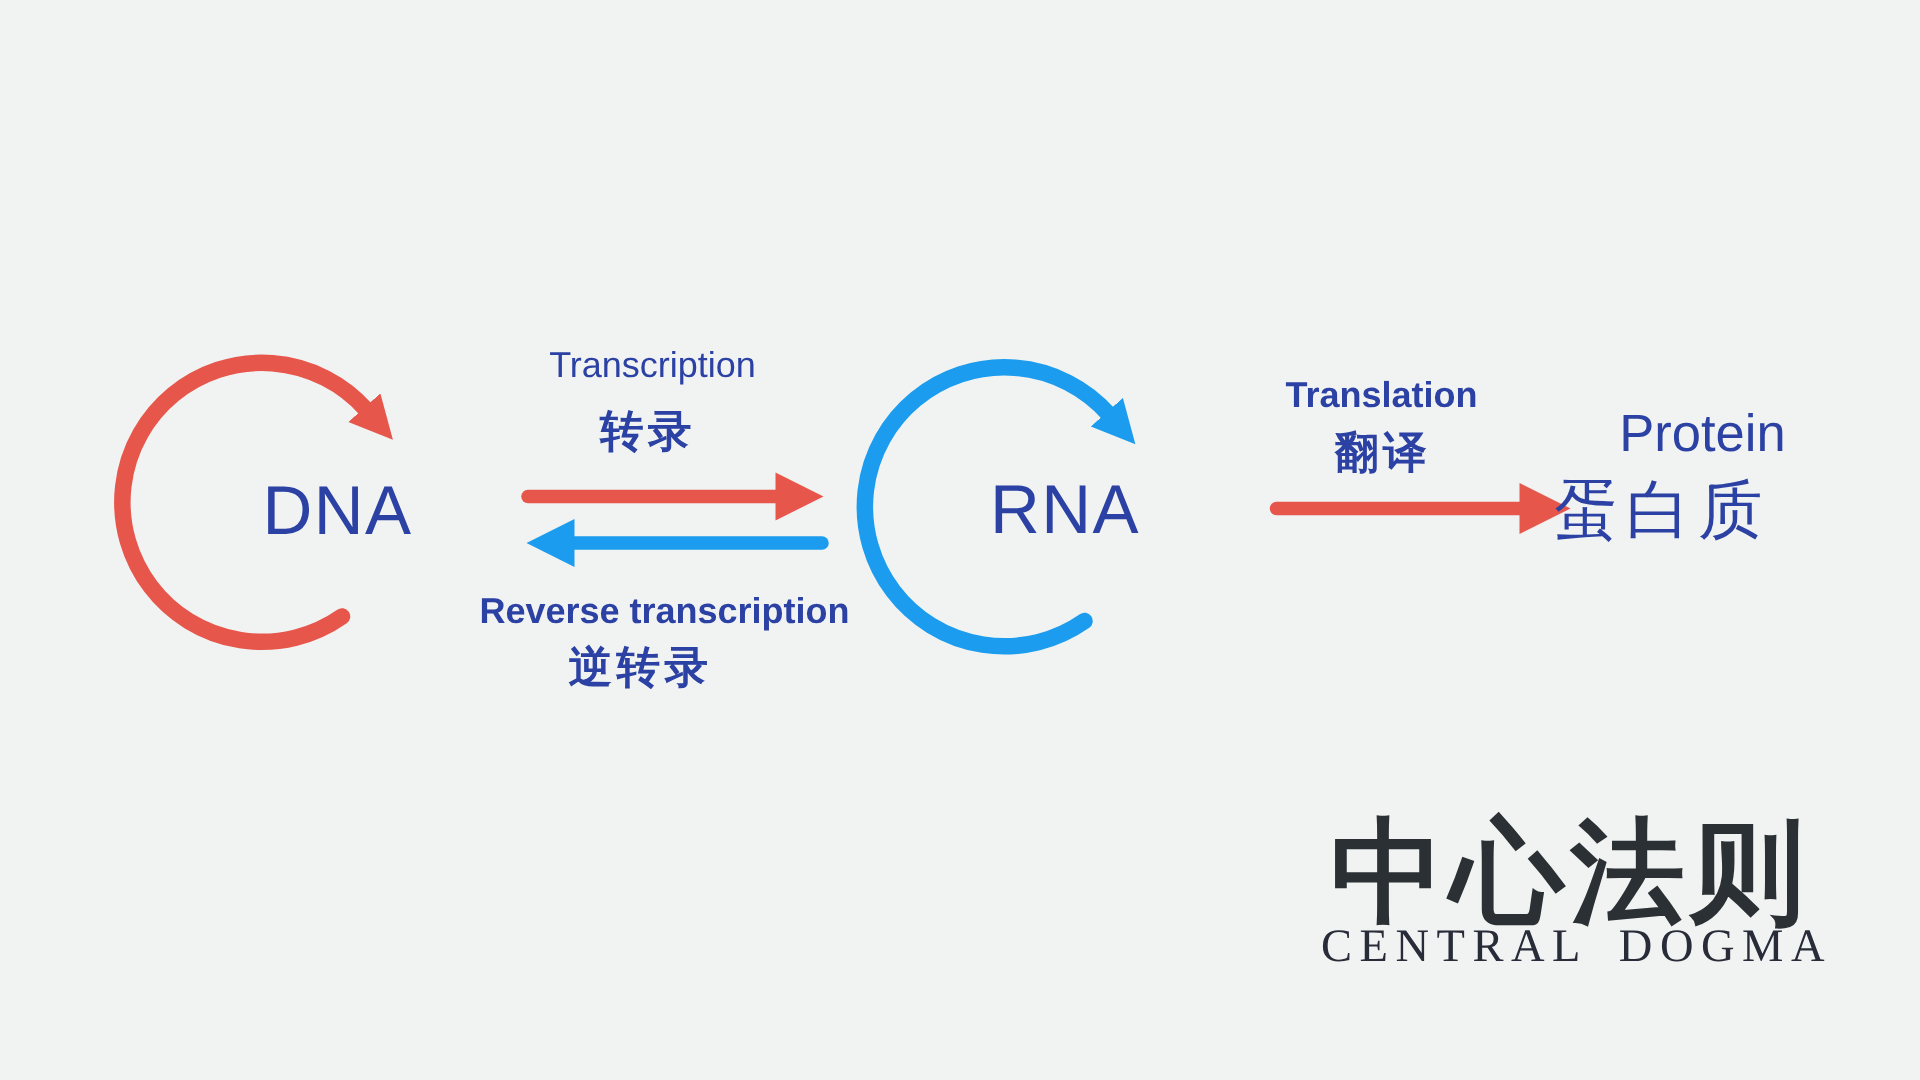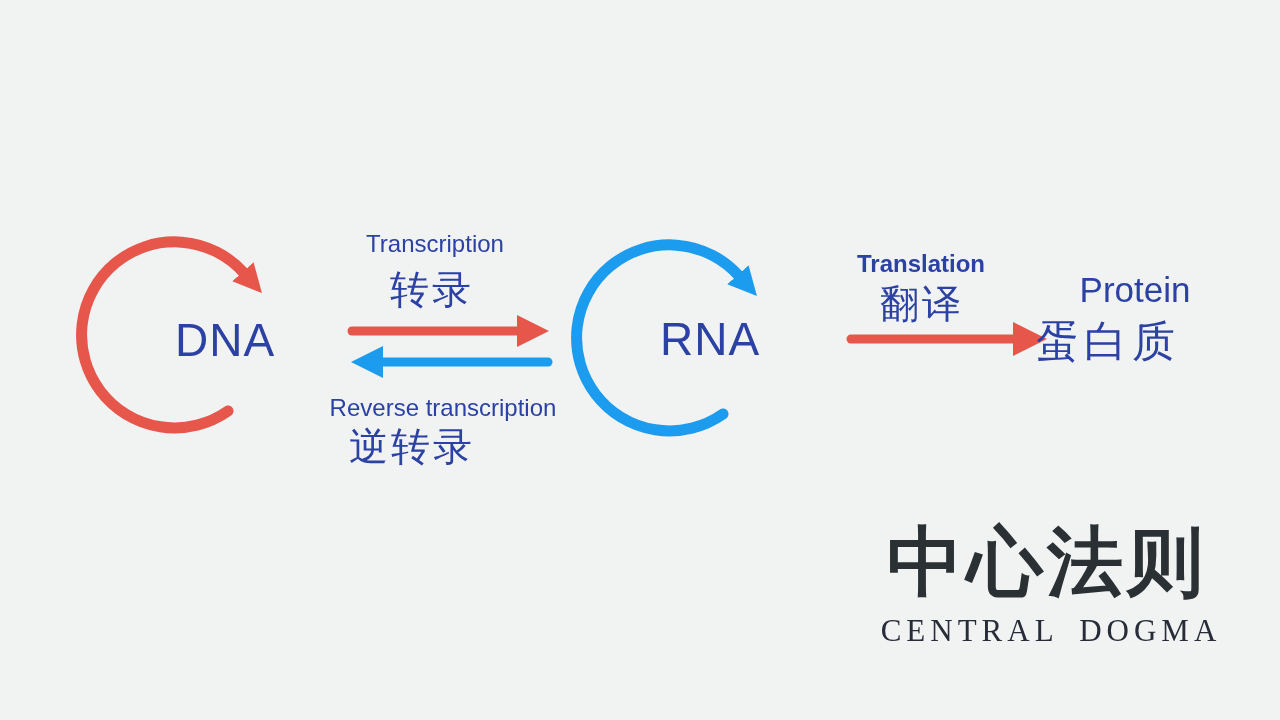--- a/index.html
+++ b/index.html
@@ -20,26 +20,27 @@
   .head-blue{fill:var(--blue,#1b9cee);}
   .lbl{
     position:absolute;
     transform:translate(-50%,-50%);
     white-space:nowrap;
     color:var(--text-blue,#2b41a3);
     line-height:1;
   }
   .node-lbl{font-size:46px;font-weight:500;letter-spacing:1px;}
   .proc-en{font-size:24px;font-weight:500;}
-  .proc-zh{font-size:39px;font-weight:400;letter-spacing:3px;}
+  .proc-zh{font-size:29px;font-weight:700;letter-spacing:3px;}
   .protein-en{font-size:35px;font-weight:500;}
   .protein-zh{font-size:43px;font-weight:500;letter-spacing:5px;}
   .title-zh{
     font-size:76px;font-weight:700;letter-spacing:4px;
     color:var(--title-dark,#2a3033);
+    margin-top:20px;
   }
   .title-en{
     font-family:Liberation Serif, serif;
     font-size:31px;font-weight:500;letter-spacing:5px;word-spacing:9px;
     color:var(--title-serif,#272c38);
   }
 </style>
 </head>
 <body>
 
@@ -80,23 +81,23 @@
   <div class="lbl node-lbl" style="left:710px;top:339px;">RNA</div>
 
   <div class="lbl protein-en" style="left:1135px;top:289px;">Protein</div>
 
   <div class="lbl protein-zh" style="left:1108px;top:341px;">蛋白质</div>
 
   <div class="lbl proc-en" style="left:435px;top:244px;">Transcription</div>
 
   <div class="lbl proc-zh" style="left:432px;top:289px;">转录</div>
 
-  <div class="lbl proc-en" style="left:443px;top:408px;">Reverse transcription</div>
+  <div class="lbl proc-en" style="left:443px;top:408px;font-weight:bold;">Reverse transcription</div>
 
-  <div class="lbl proc-zh" style="left:412px;top:446px;">逆转录</div>
+  <div class="lbl proc-zh" style="left:427px;top:446px;">逆转录</div>
 
   <div class="lbl proc-en" style="left:921px;top:264px;font-weight:bold;">Translation</div>
 
   <div class="lbl proc-zh" style="left:922px;top:303px;text-align:right;">翻译</div>
 
   <div class="lbl title-zh" style="left:1047px;top:562px;">中心法则</div>
 
   <div class="lbl title-en" style="left:1051px;top:630px;">CENTRAL DOGMA</div>
 
 </div>

